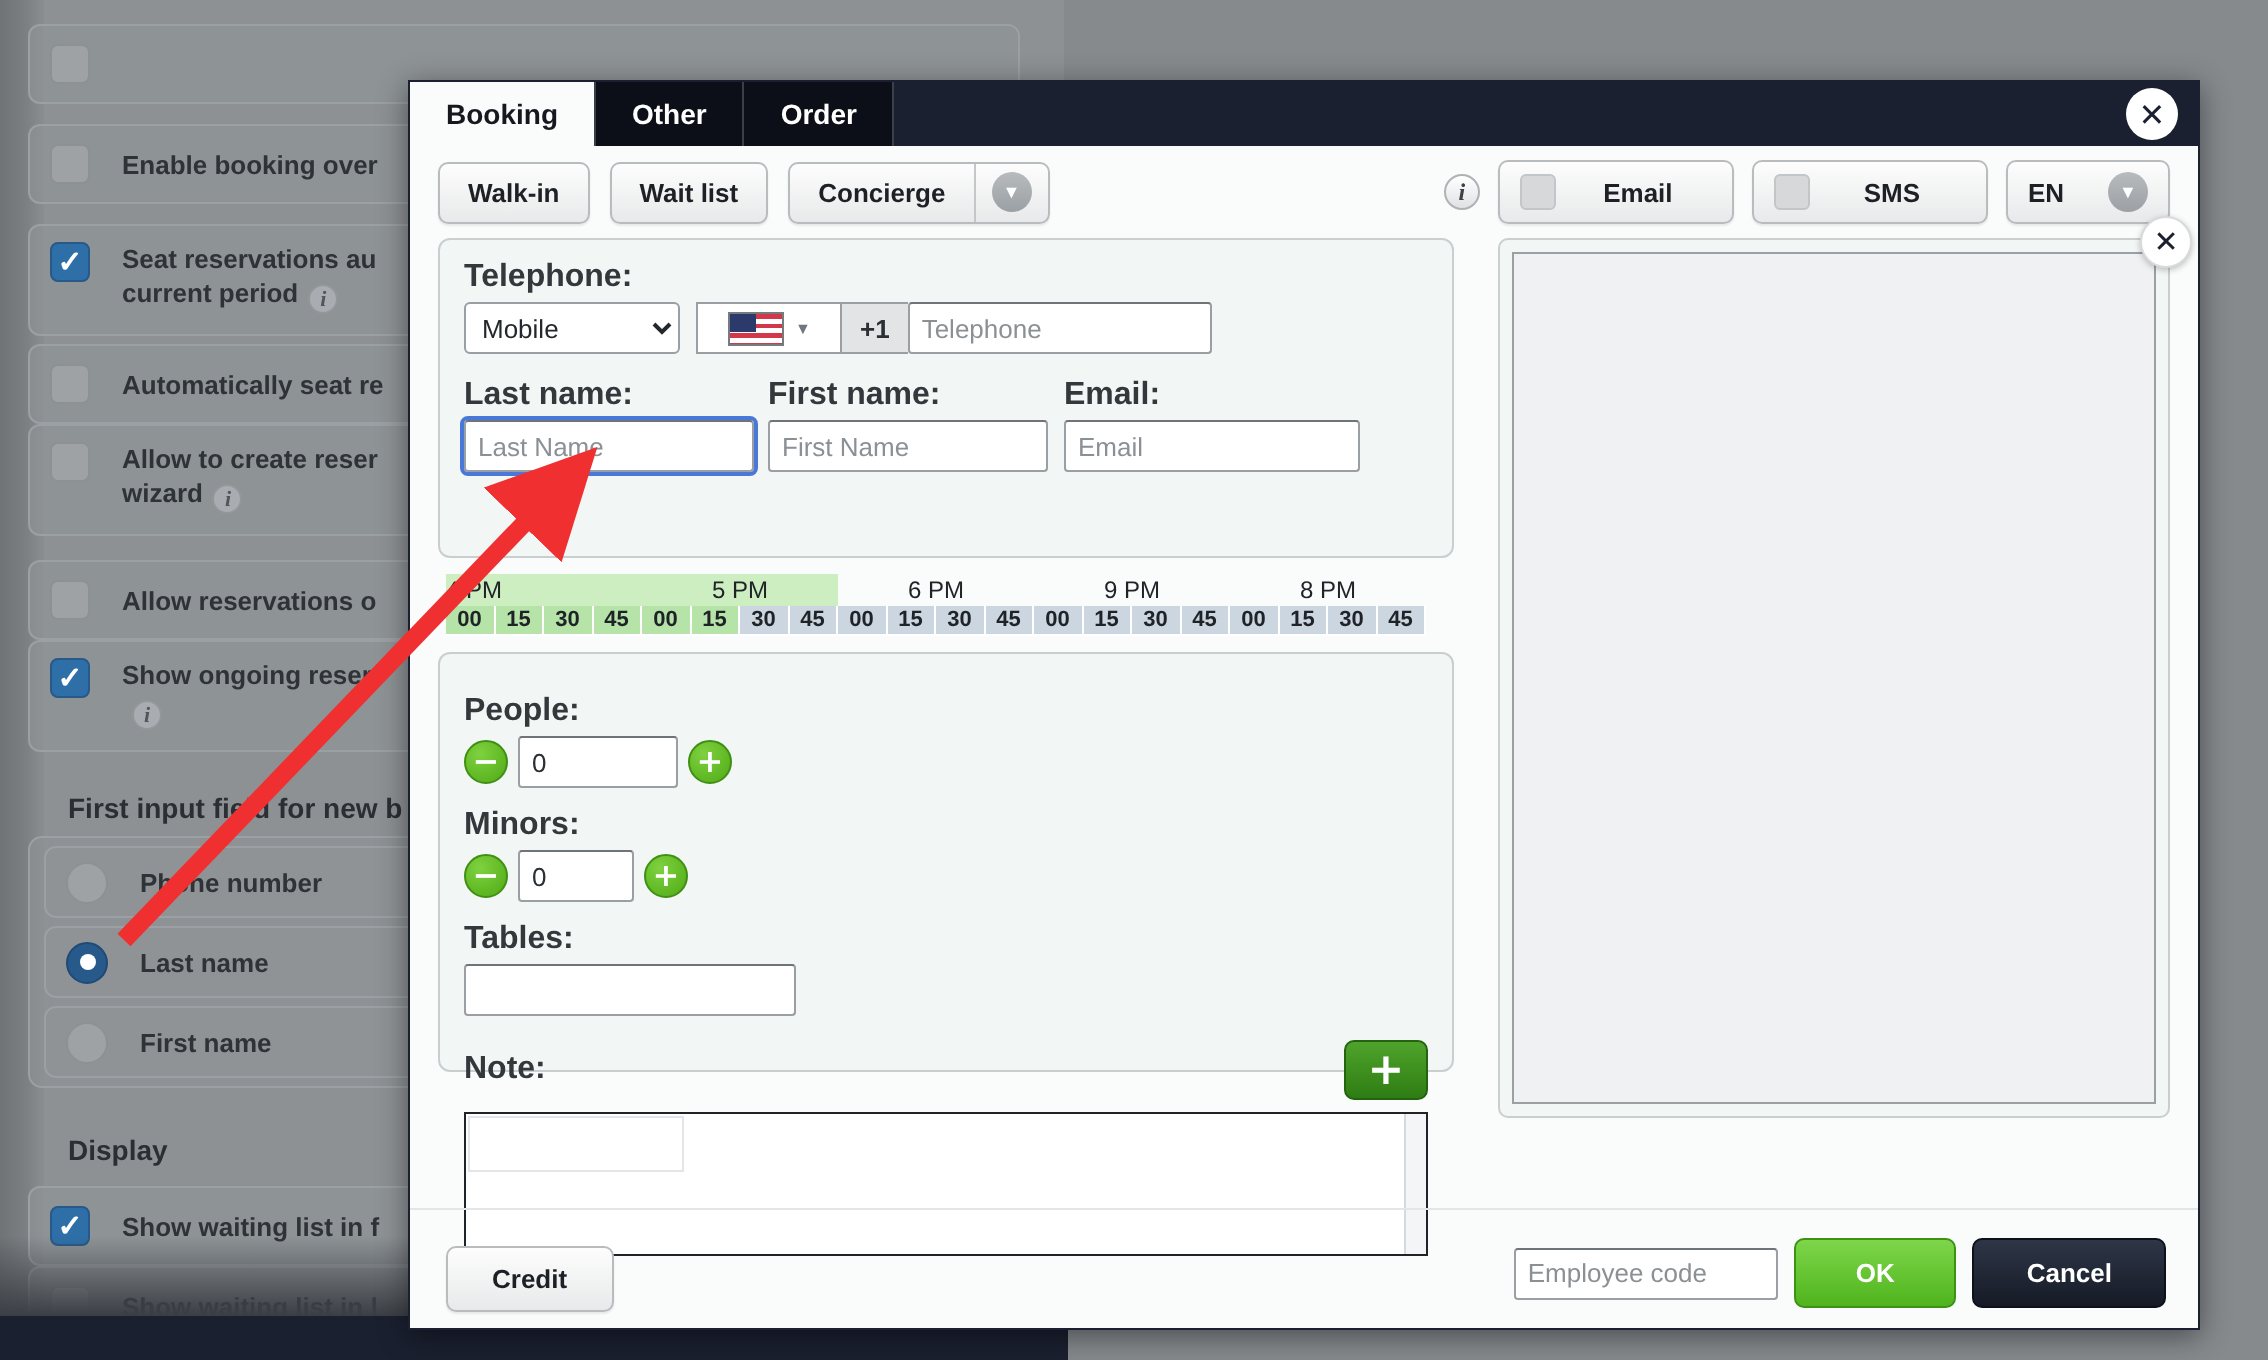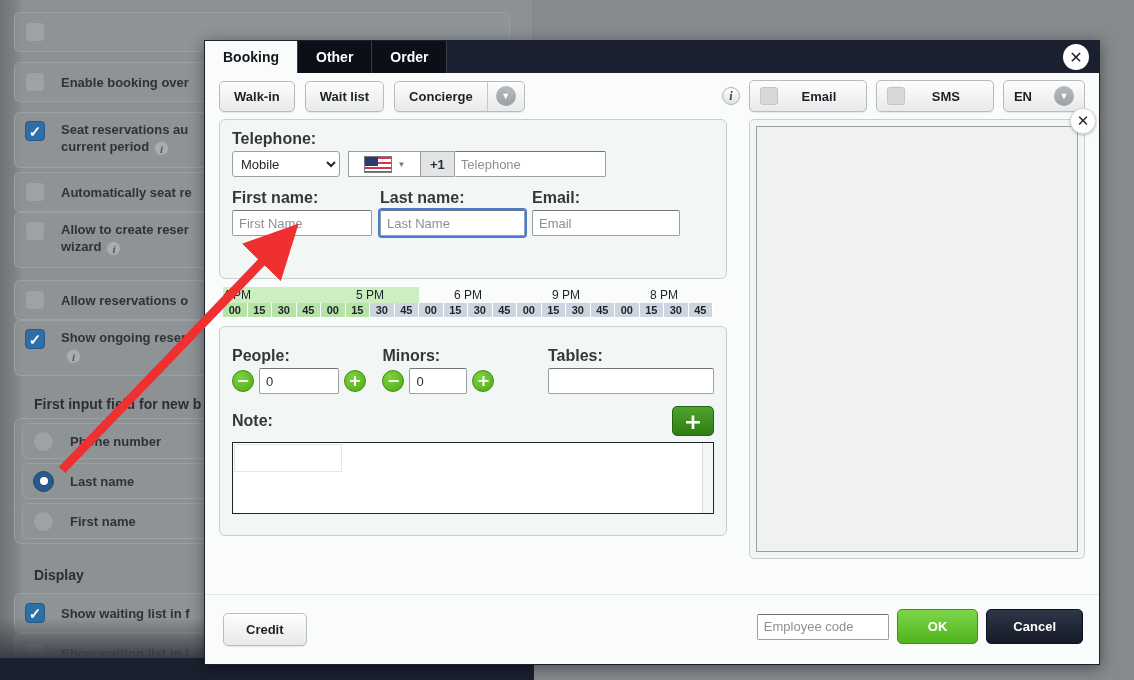--- a/index.html
+++ b/index.html
@@ -281,21 +281,21 @@
     position:absolute; right:-12px; top:-12px;
     width:26px;height:26px;border-radius:50%;
     background:#fff; border:1px solid #d8dadc;
     display:flex;align-items:center;justify-content:center;
     color:#1b2030;font-size:15px;font-weight:bold;cursor:pointer;
     box-shadow:0 1px 3px rgba(0,0,0,.25);
     font-family:"DejaVu Sans", sans-serif;
   }
 
   .footer{
-    position:absolute; left:0; bottom:0; width:100%; height:70px;
+    position:absolute; left:0; bottom:0; width:100%; height:60px;
     border-top:1px solid #e3e6e8;
   }
   .btn-credit{
     position:absolute; left:18px; top:18px;
     padding:8px 22px;
   }
   .footer-right{
     position:absolute; right:16px; top:14px;
     display:flex; align-items:center; gap:8px;
   }
@@ -444,27 +444,27 @@
             <span class="flag">
                 <span class="canton"></span>
               </span>
             <span class="flag-caret">▼</span>
           </div>
           <div class="prefix">+1</div>
           <input class="tb" style="width: 152px; border-left: 1px solid rgb(154, 159, 163);" placeholder="Telephone">
         </div>
 
         <div class="row" style="margin-top:12px; gap:0;">
+          <div style="width:152px;">
+            <div class="fld-label">Last name:</div>
+            <input class="tb" style="width: 145px; outline: rgb(74, 120, 216) solid 2px; outline-offset: 0px;" placeholder="Last Name">
+          </div>
           <div style="width:148px;">
             <div class="fld-label">First name:</div>
             <input class="tb" style="width: 140px;" placeholder="First Name">
-          </div>
-          <div style="width:152px;">
-            <div class="fld-label">Last name:</div>
-            <input class="tb" style="width: 145px; outline: rgb(74, 120, 216) solid 2px; outline-offset: 0px;" placeholder="Last Name">
           </div>
           <div style="width:150px;">
             <div class="fld-label">Email:</div>
             <input class="tb" style="width: 148px;" placeholder="Email">
           </div>
         </div>
       </div>
 
       <div class="timeline">
         <div class="tl-hours" id="tl-hours">
@@ -493,21 +493,21 @@
             <div class="tl-cell">45</div>
             <div class="tl-cell">00</div>
             <div class="tl-cell">15</div>
             <div class="tl-cell">30</div>
             <div class="tl-cell">45</div>
           </div>
       </div>
 
       <div class="panel" style="margin-top:8px; height:210px;">
 
-        <div class="grid3" style="margin-top:10px;">
+        <div class="grid3" style="margin-top:10px;flex-direction:column;">
           <div style="width:148px;">
             <div class="fld-label">People:</div>
             <div style="display:flex;align-items:center;gap:5px;">
               <span class="green-circ">−</span>
               <input class="tb" style="width: 80px;" value="0">
               <span class="green-circ">+</span>
             </div>
           </div>
           <div style="width:164px;">
             <div class="fld-label">Minors:</div>

